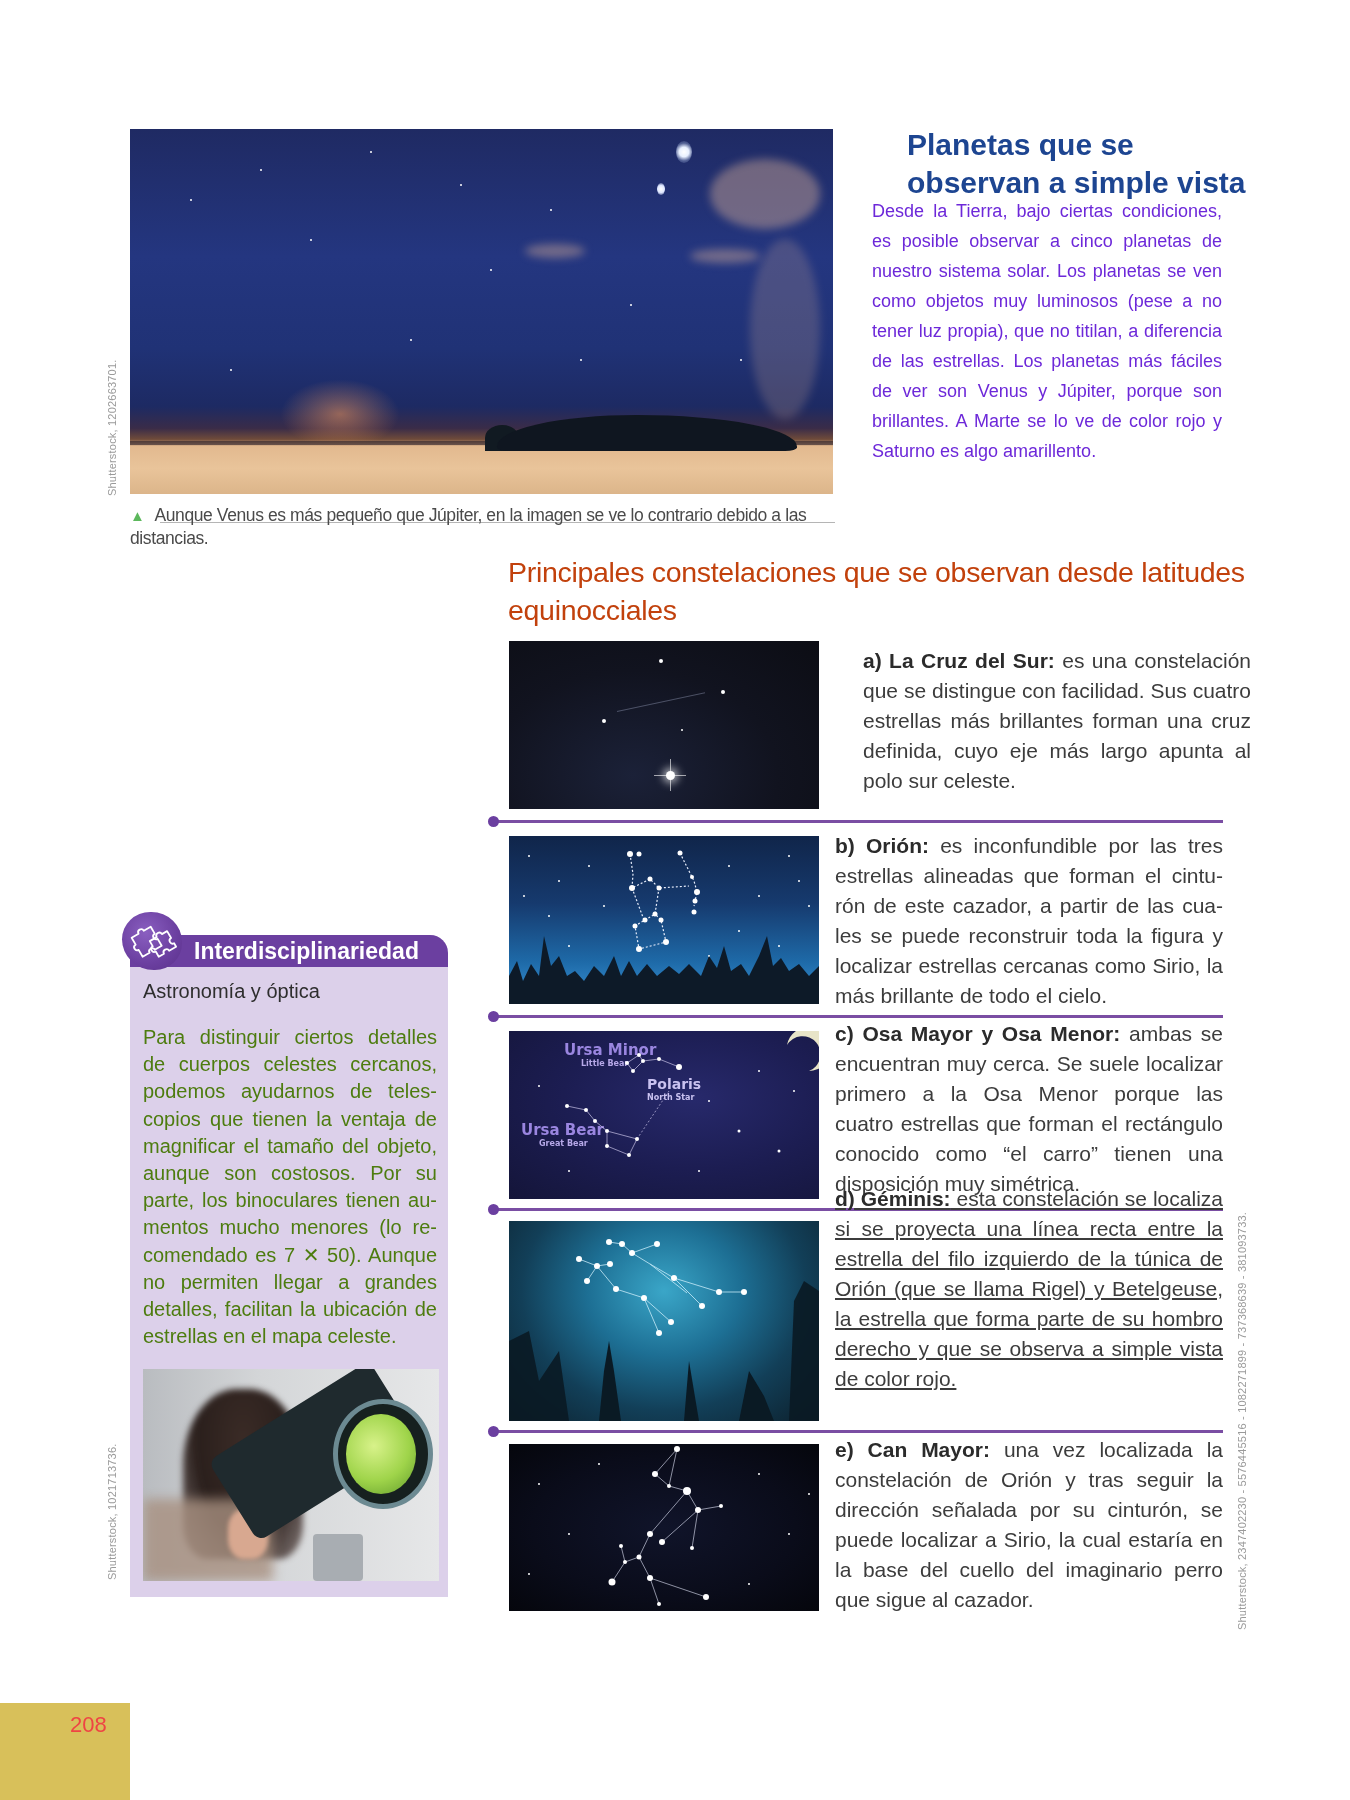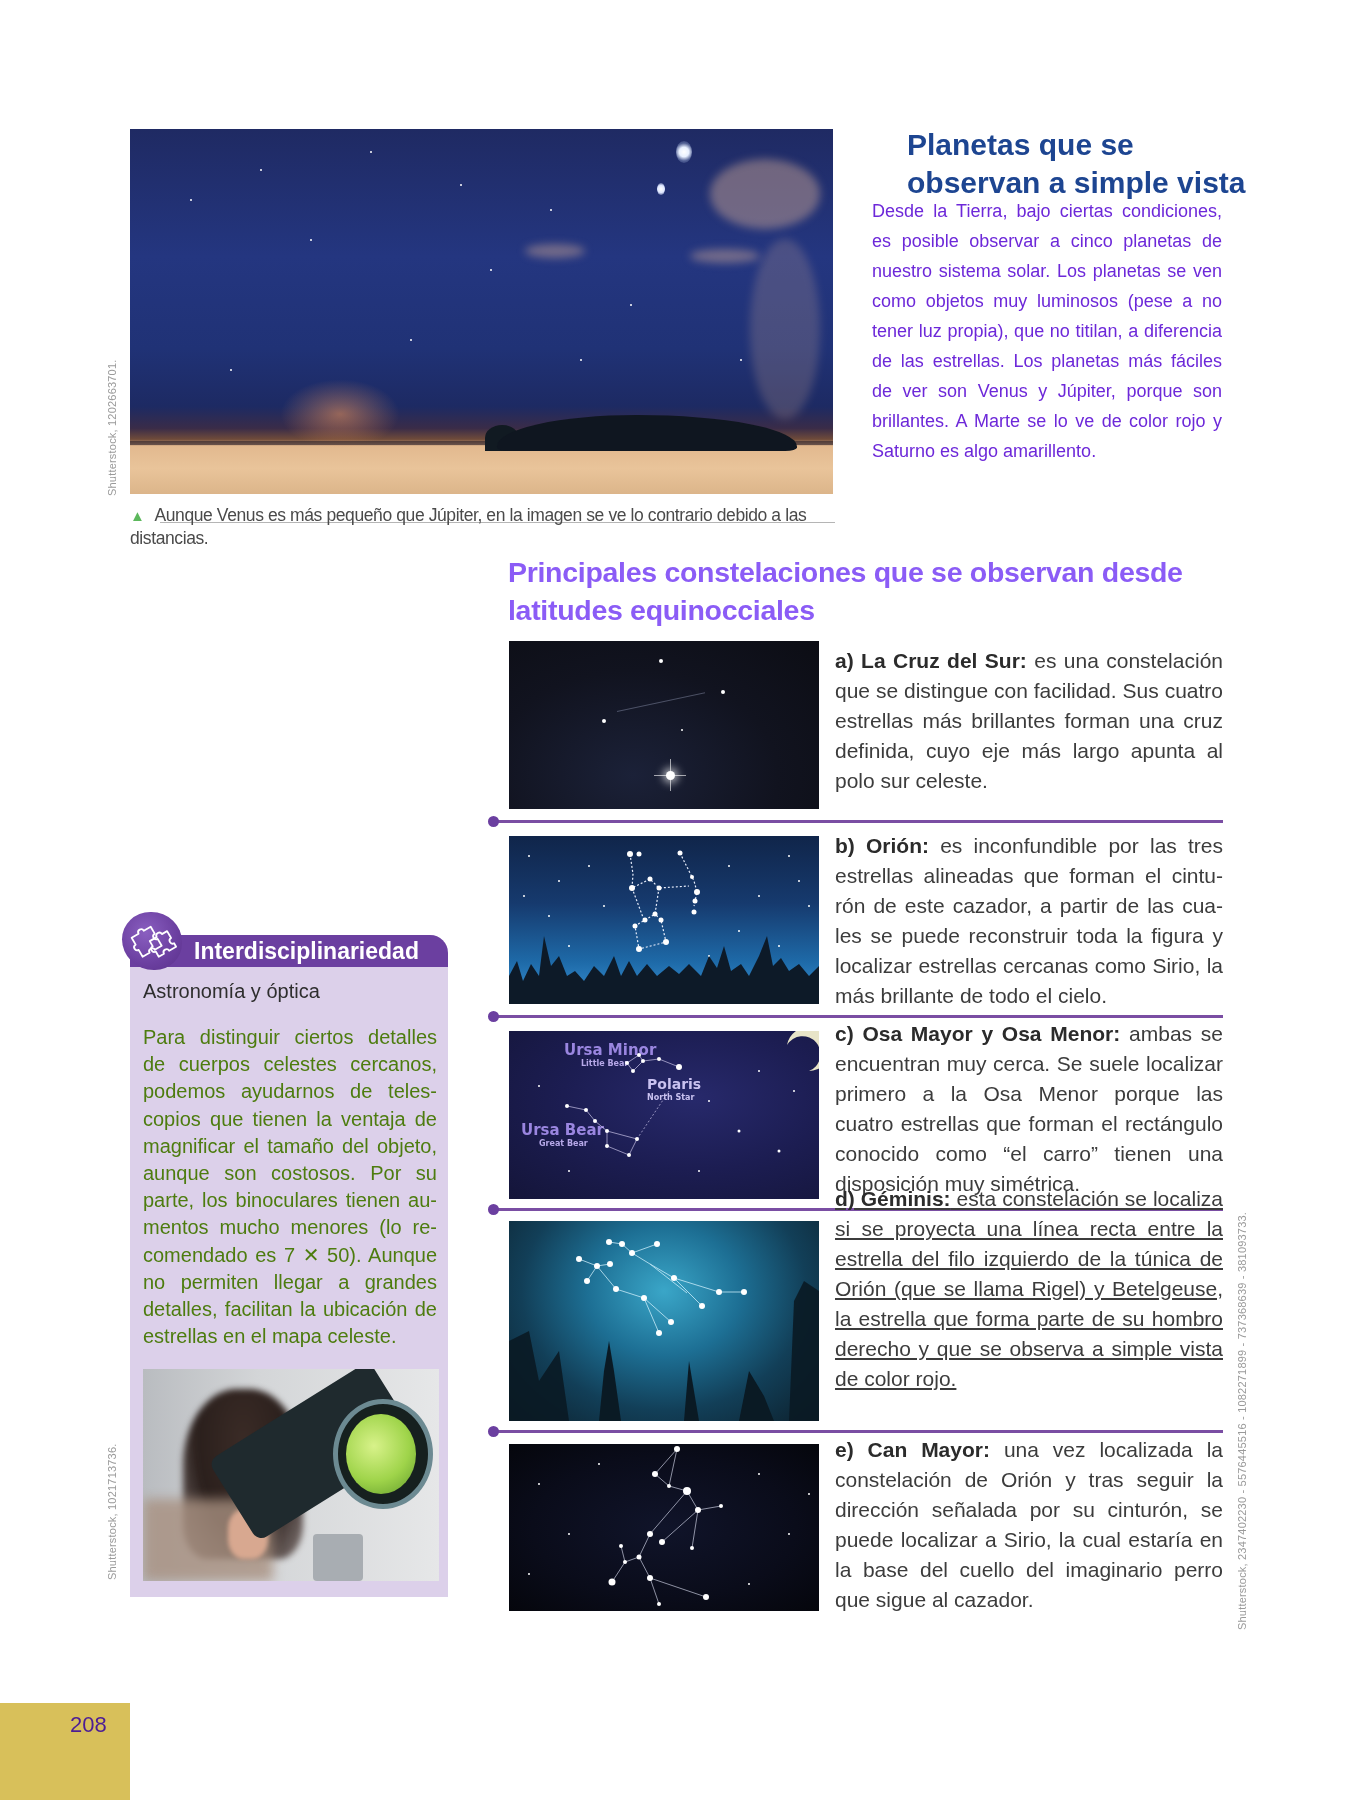--- a/index.html
+++ b/index.html
@@ -38,21 +38,21 @@
       position: absolute; left: 872px; top: 126px; width: 360px; font-size: 30px; line-height: 38px;
       font-weight: bold; color: #1d4591; margin-left: 35px;
     }
     .planets-body {
       position: absolute; left: 872px; top: 196px; width: 350px; font-size: 18px; line-height: 30px; color: #6d28d9;
       text-align: justify; hyphens: manual;
     }
 
     .const-title {
       position: absolute; left: 508px; top: 553px; width: 740px; font-size: 28.5px; line-height: 38px;
-      font-weight: bold; color: #8b5cf6; letter-spacing: -0.3px;
+      font-weight: normal; color: #c2410c; letter-spacing: -0.3px;
     }
 
     
     .c-img { position: absolute; left: 509px; width: 310px; overflow: hidden; }
     .c-text {
       position: absolute; left: 835px; width: 388px; font-size: 21px; line-height: 30px; color: #3c3c3c;
       text-align: justify;
     }
     .c-text b { color: #2b2b2b; font-weight: bold; }
     .divider { position: absolute; left: 490px; width: 733px; height: 3px; background: #7a4ea3; }
@@ -83,21 +83,21 @@
     .inter-body {
       position: absolute; left: 143px; top: 1024px; width: 294px; font-size: 20px; line-height: 27.2px; color: #4d7c0f;
       text-align: justify;
     }
     .tele-img {
       position: absolute; left: 143px; top: 1369px; width: 296px; height: 212px; overflow: hidden;
       background: linear-gradient(90deg, #b9bcc0 0%, #d4d6d8 40%, #e6e7e8 100%);
     }
 
     .page-num-box { position: absolute; left: 0; top: 1703px; width: 130px; height: 97px; background: #d8c05a; }
-    .page-num { position: absolute; left: 70px; top: 1712px; font-size: 22px; color: #4c1d95; }
+    .page-num { position: absolute; left: 70px; top: 1712px; font-size: 22px; color: #ef4444; }
   </style>
 </head>
 <body>
 
 <div class="credit-v" style="left:106px; top:496px;">Shutterstock, 1202663701.</div>
 <div class="credit-v" style="left:106px; top:1580px;">Shutterstock, 1021713736.</div>
 <div class="credit-v" style="left:1236px; top:1630px;">Shutterstock, 2347402230 - 5576445516 - 1082271899 - 737368639 - 381093733.</div>
 
 <div class="hero" title="Night sky over a frozen lake with Venus and Jupiter visible">
   <div class="glow" style="left:546px;top:12px;width:16px;height:22px;background:radial-gradient(circle,#ffffff 0%,#e8f0ff 35%,rgba(200,220,255,0.3) 65%,rgba(0,0,0,0) 100%);"></div>
@@ -137,21 +137,21 @@
 <div class="c-img img-a" title="Southern Cross constellation">
   <div class="star" style="left:150px;top:18px;width:4px;height:4px;"></div>
   <div class="star" style="left:212px;top:49px;width:4px;height:4px;"></div>
   <div class="star" style="left:93px;top:78px;width:4px;height:4px;"></div>
   <div class="star" style="left:172px;top:88px;width:2px;height:2px;"></div>
   <div class="star" style="left:157px;top:130px;width:9px;height:9px;box-shadow:0 0 8px 3px rgba(255,255,255,0.7);"></div>
   <div style="position:absolute;left:156px;top:118px;width:1px;height:32px;background:rgba(255,255,255,0.6);left:161px;"></div>
   <div style="position:absolute;left:145px;top:134px;width:32px;height:1px;background:rgba(255,255,255,0.6);"></div>
   <div style="position:absolute;left:108px;top:70px;width:90px;height:1px;background:rgba(180,190,220,0.35);transform:rotate(-12deg);transform-origin:left;"></div>
 </div>
-<div class="c-text" style="top:646px;">
+<div class="c-text" style="top:646px;margin-left:28px;">
   <b>a) La Cruz del Sur:</b><span> es una constelación que se distingue con facilidad. Sus cua­tro estrellas más brillantes forman una cruz definida, cuyo eje más largo apun­ta al polo sur celeste.</span>
 </div>
 <div class="divider" style="top:820px;">
     <div class="dot"></div>
   </div>
 
 <div class="c-img img-b" title="Orion constellation over forest">
   <svg width="310" height="168" viewBox="0 0 310 168" style="position:absolute;left:0;top:0;">
     <g stroke="#e8eefc" stroke-width="1.2" stroke-dasharray="2 2" fill="none">
       <polyline points="121,18 124,38 123,52 141,43 150,52 180,50"></polyline>

